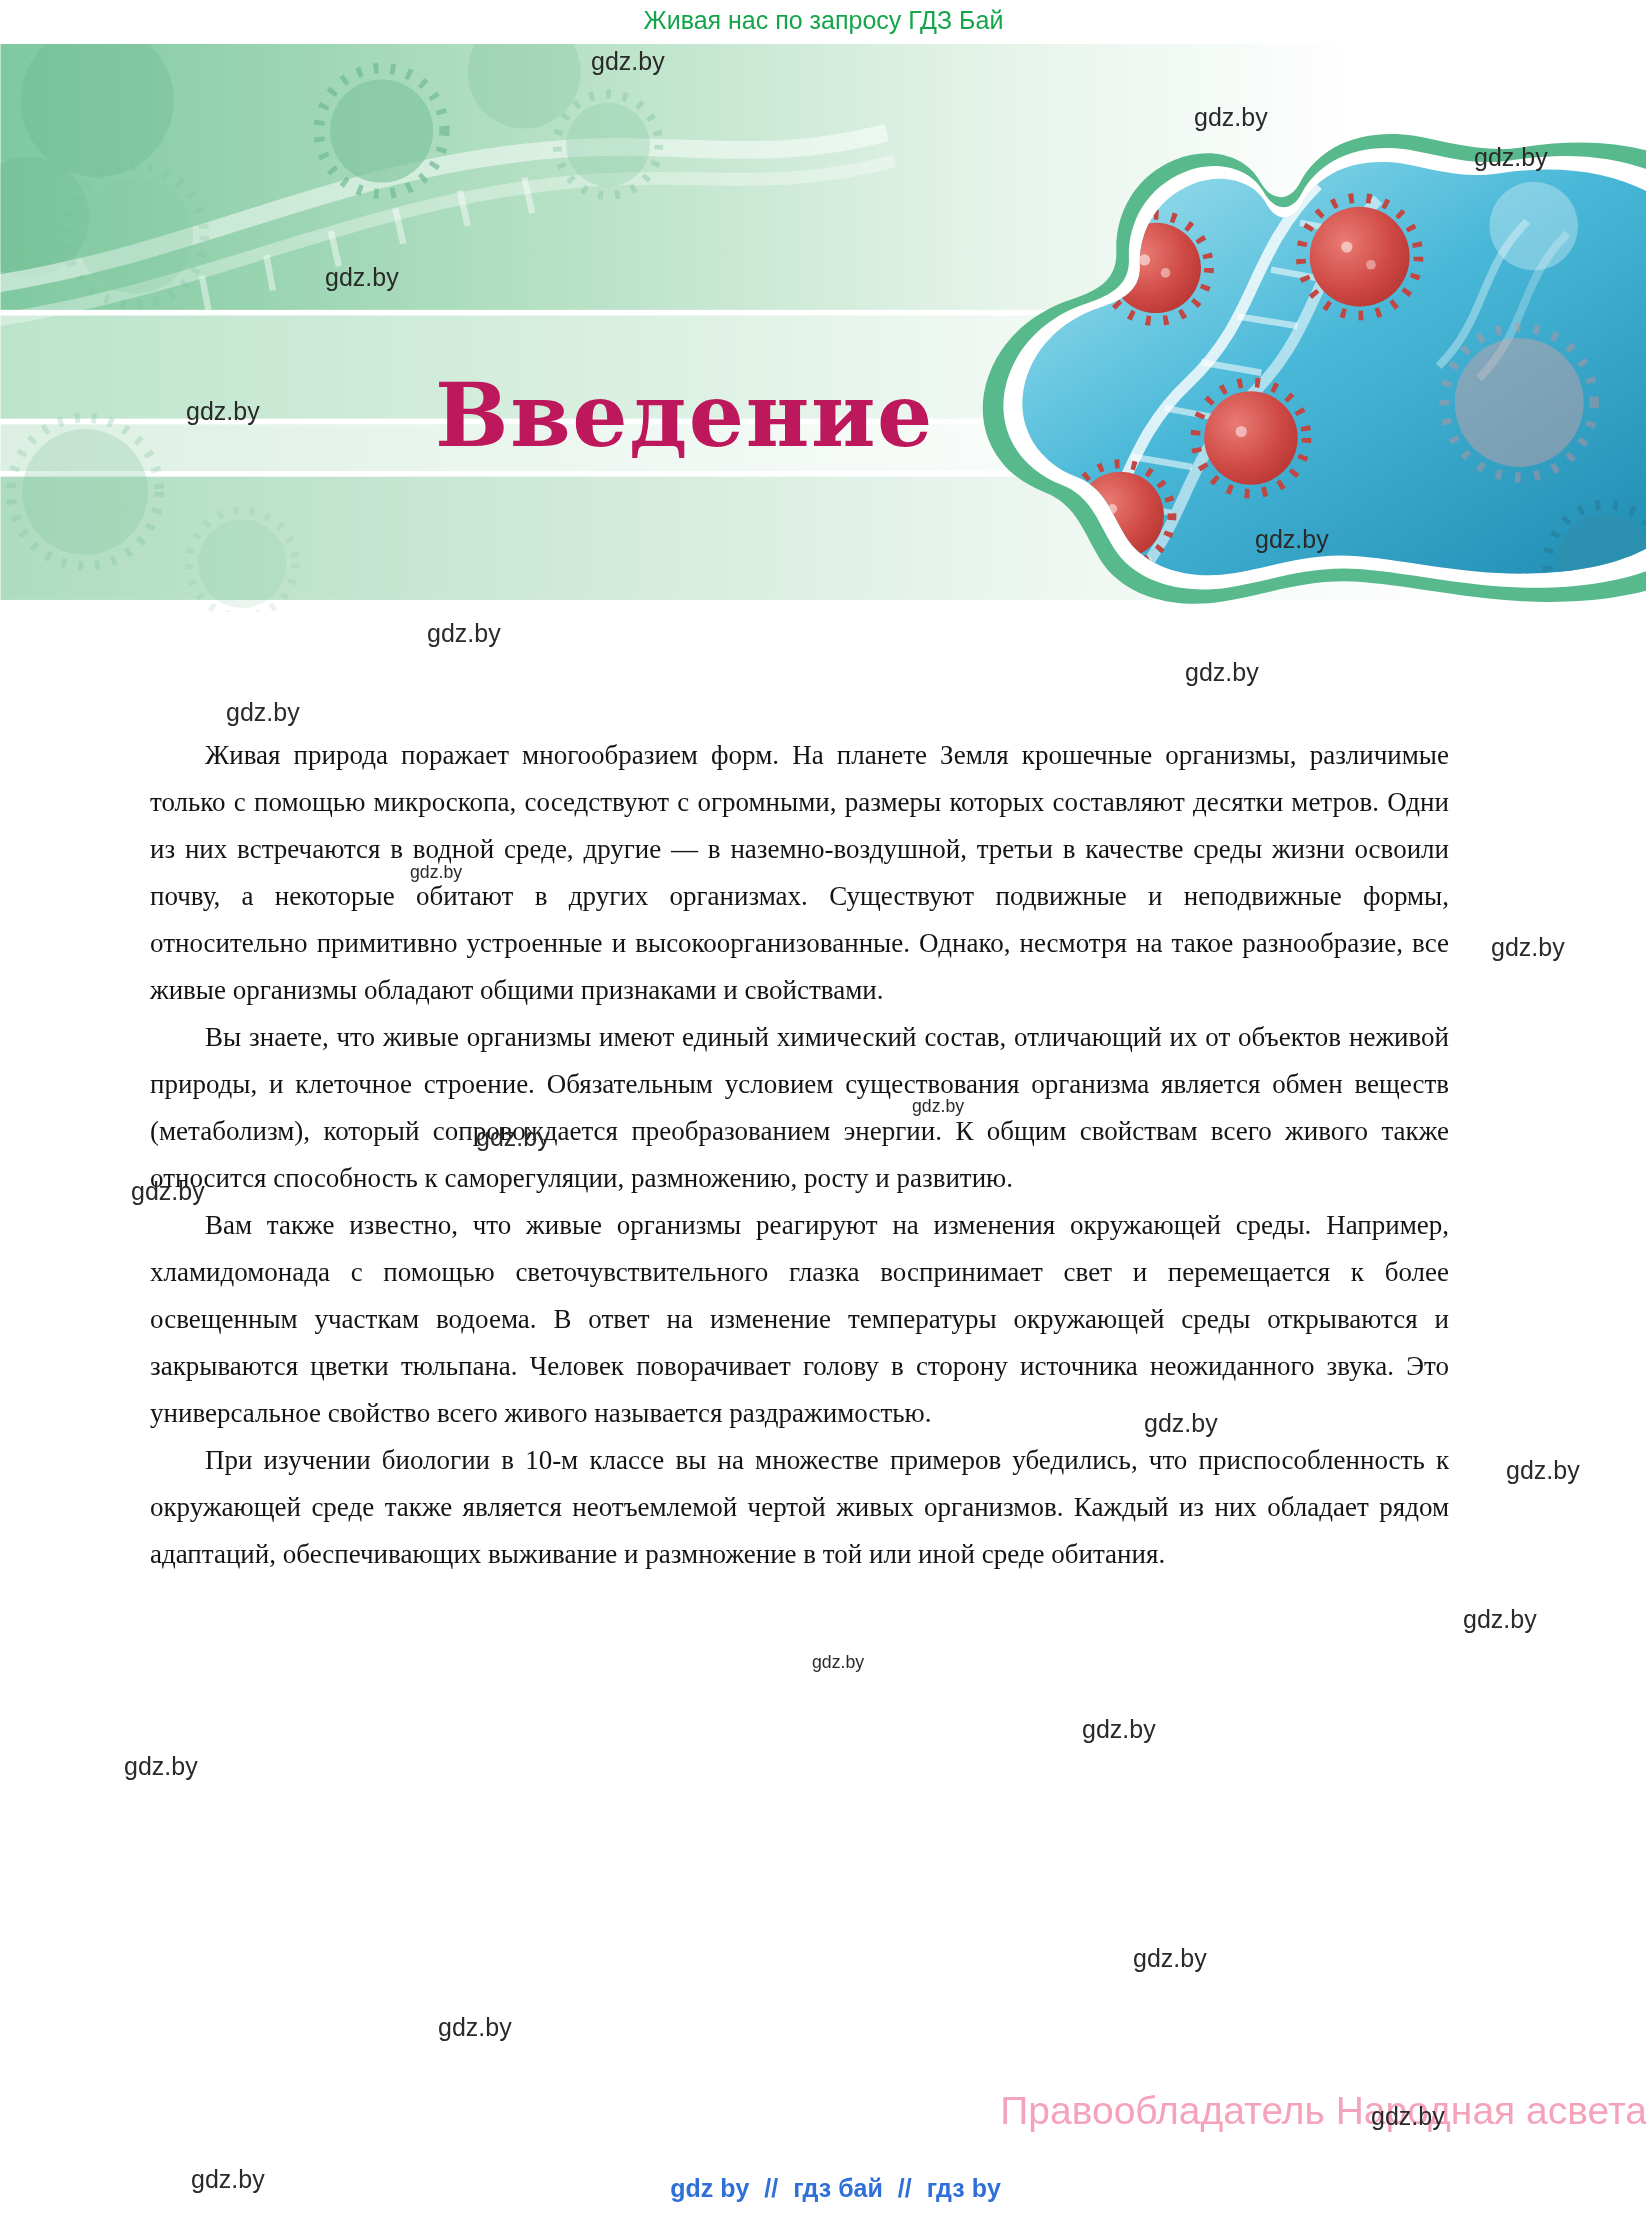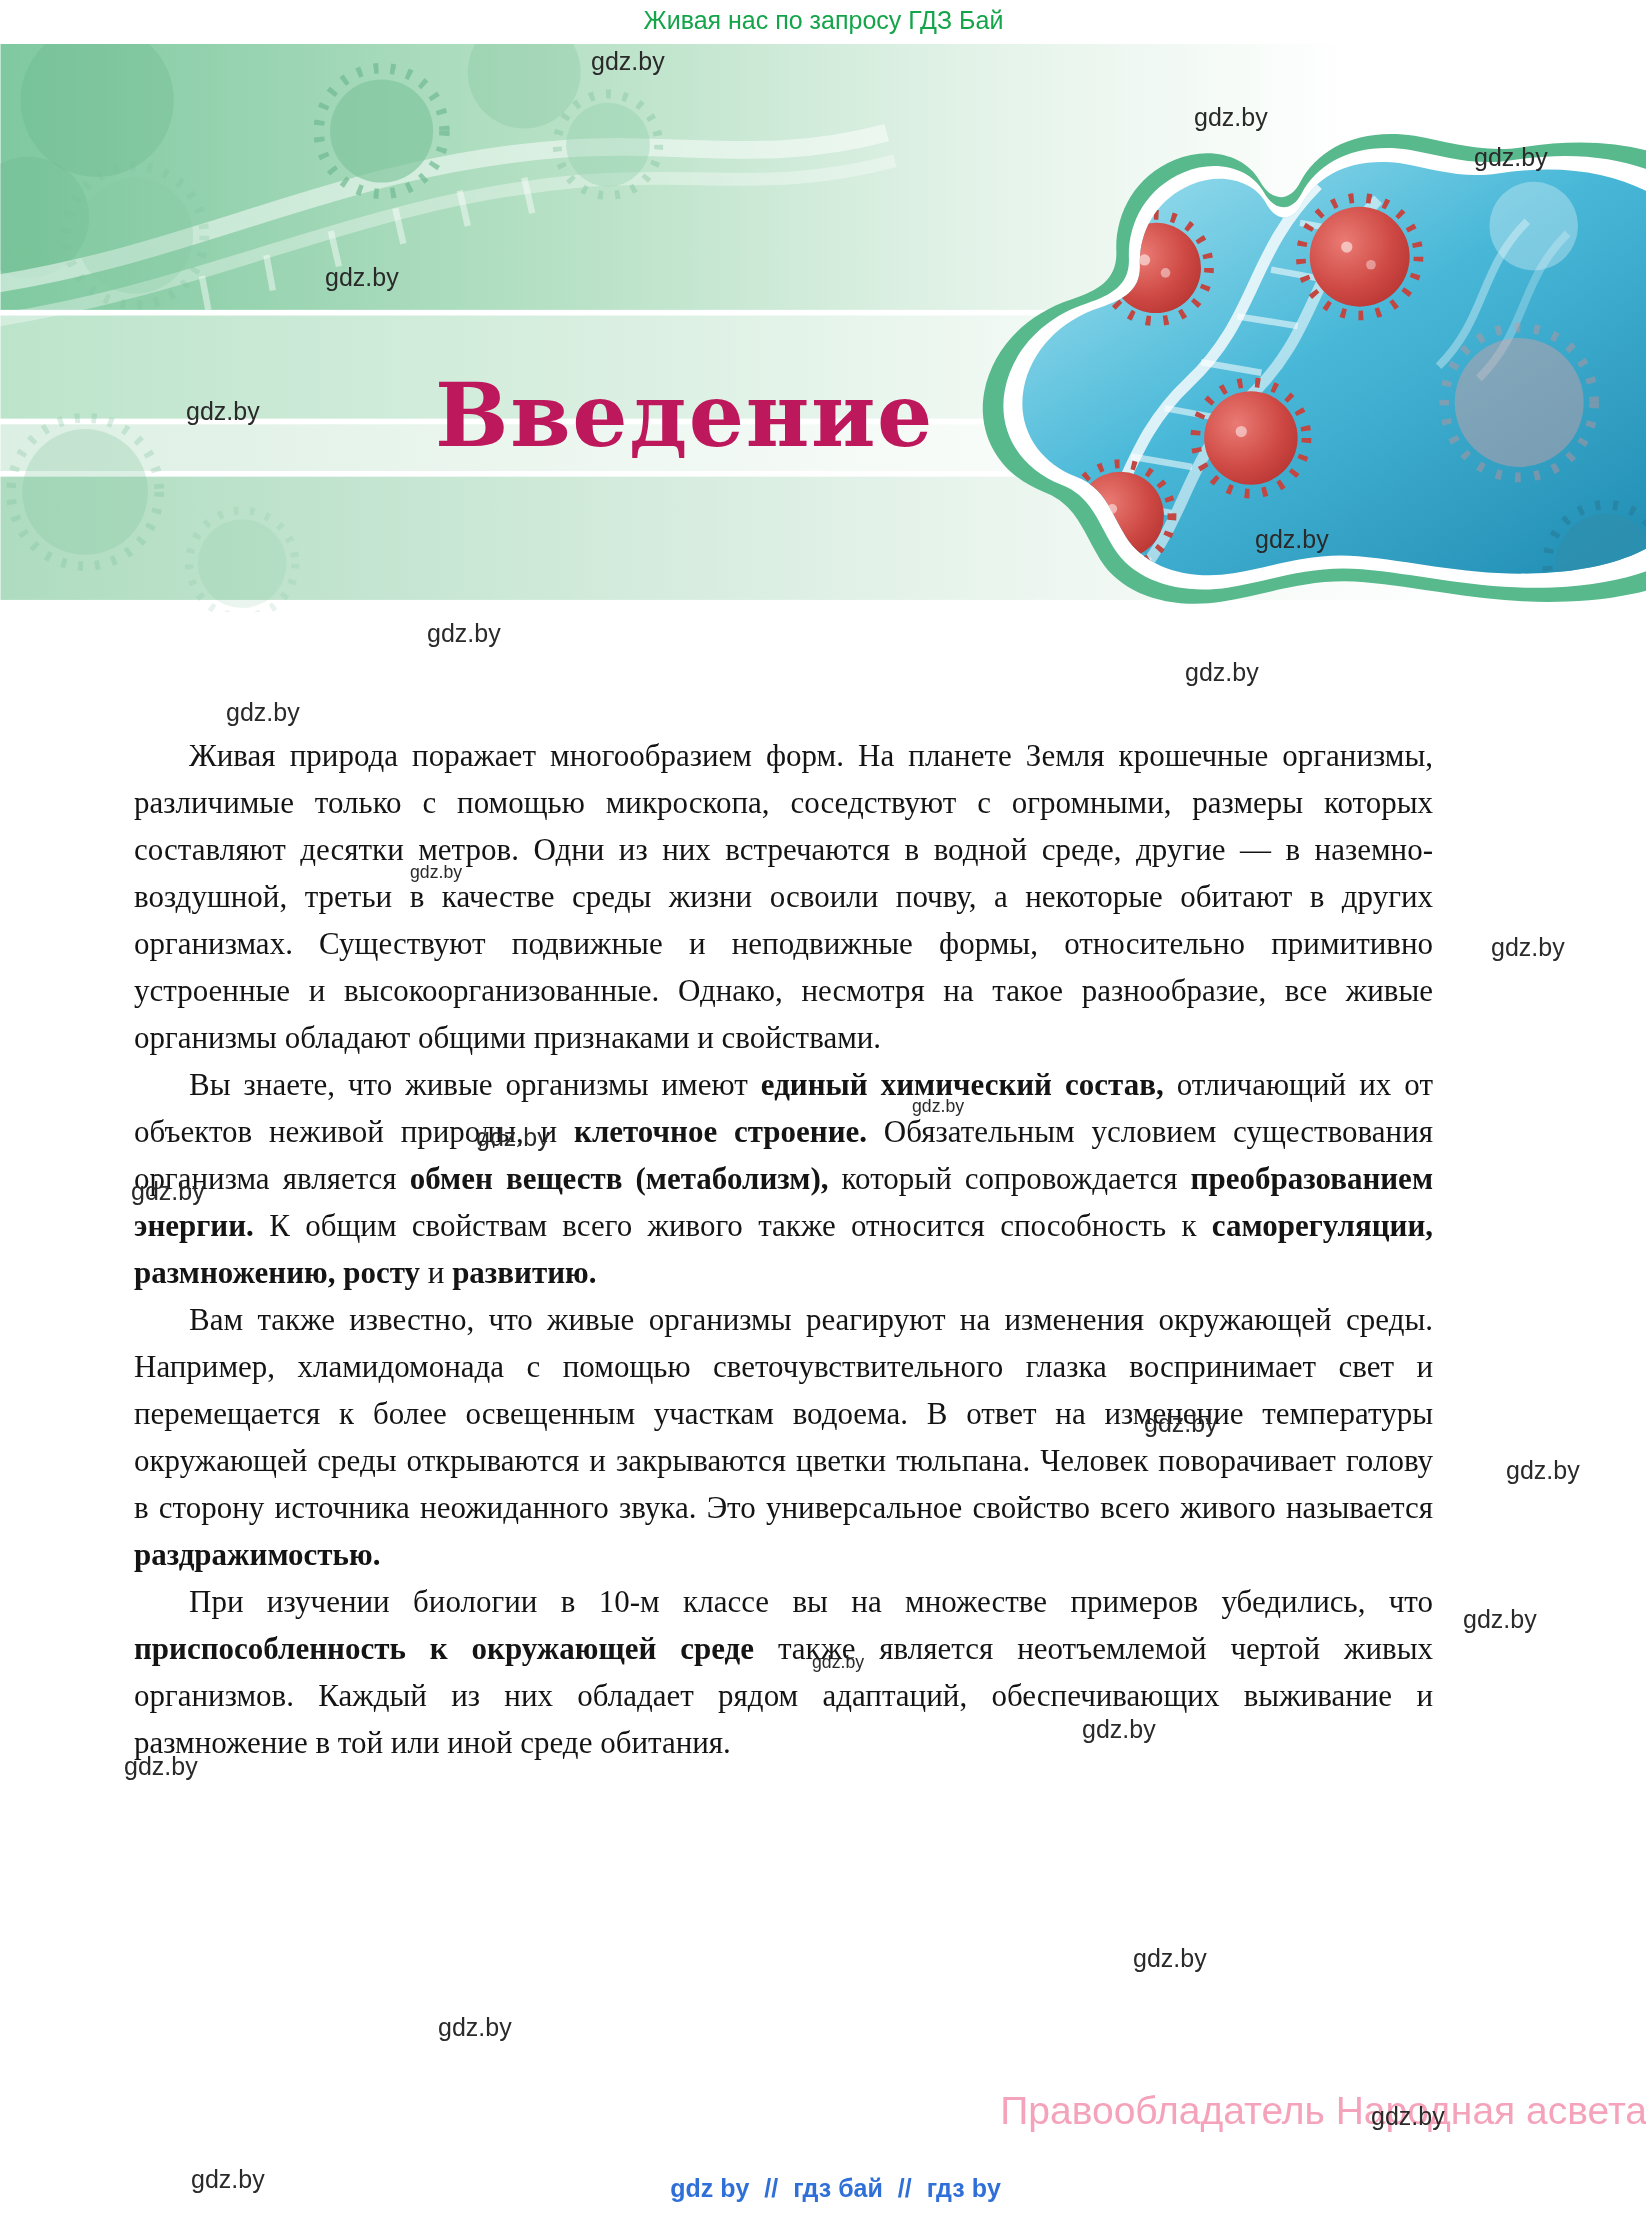--- a/index.html
+++ b/index.html
@@ -20,25 +20,25 @@
   }
   .header-art{
     position:absolute;top:44px;left:0;width:1647px;height:568px;
   }
   .page-title{
     position:absolute;top:372px;left:435px;margin:0;line-height:1;
     font-family:"DejaVu Serif", serif;font-weight:700;font-size:87px;
     color:#be185d;letter-spacing:1.6px;
   }
   .body-text{
-    position:absolute;top:732px;left:134px;width:1299px;
-    font-size:31px;line-height:47px;text-align:justify;color:var(--ink);
+    position:absolute;top:732px;left:150px;width:1299px;
+    font-size:27px;line-height:47px;text-align:justify;color:var(--ink);
   }
   .body-text p{margin:0;text-indent:55px;}
-  .body-text b{font-weight:bold;}
+  .body-text b{font-weight:normal;}
   .publisher{
     position:absolute;top:2089px;left:0;width:100%;text-align:right;
     font-family:"Liberation Sans", sans-serif;font-size:39px;color:var(--publisher-pink);
   }
   .bottom-links{
     position:absolute;top:2174px;left:12px;width:100%;text-align:center;
     font-family:"Liberation Sans", sans-serif;font-size:25px;color:var(--link-blue);font-weight:bold;
   }
   .bottom-links a{color:var(--link-blue);text-decoration:none;margin:0 8px;}
   .bottom-links .sep{color:var(--link-blue);}

